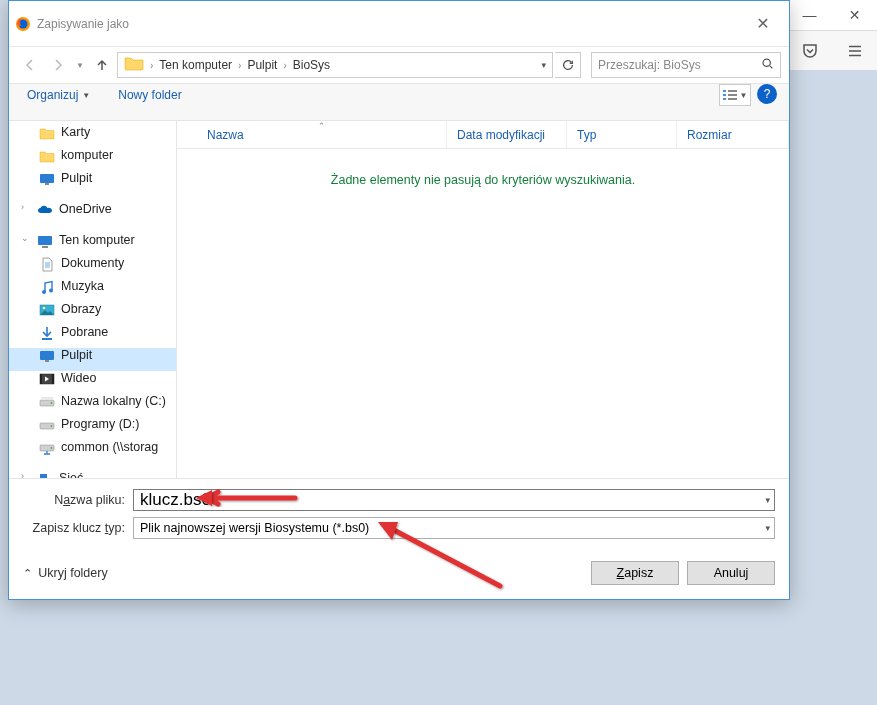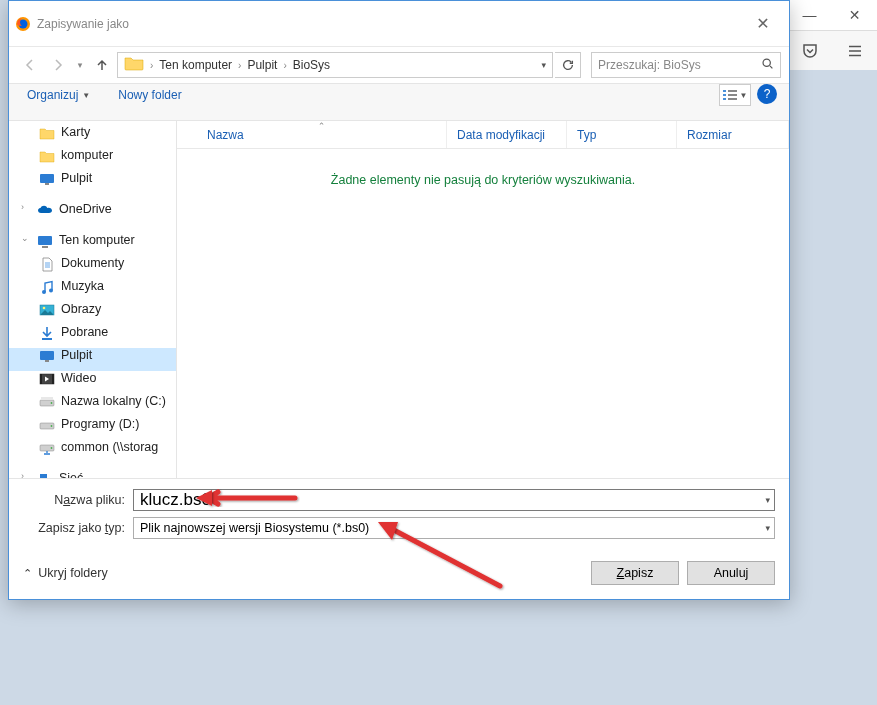--- a/index.html
+++ b/index.html
@@ -414,21 +414,21 @@
 
   <div class="formarea">
     <div class="formrow">
       <label><span>N</span><span class="ul">a</span><span>zwa pliku:</span></label>
       <div class="field">
         <input type="text" value="klucz.bs0" style="">
         <span class="dd">▾</span>
       </div>
     </div>
     <div class="formrow">
-      <label><span>Zapisz jako </span><span class="ul">t</span><span>yp:</span></label>
+      <label><span>Zapisz klucz </span><span class="ul">t</span><span>yp:</span></label>
       <div class="field" style="border-color:#adadad;">
         <span>Plik najnowszej wersji Biosystemu (*.bs0)</span>
         <span class="dd">▾</span>
       </div>
     </div>
   </div>
 
   <div class="footer">
     <div class="toggle">
       <span style="font-size:11px;">⌃</span>

